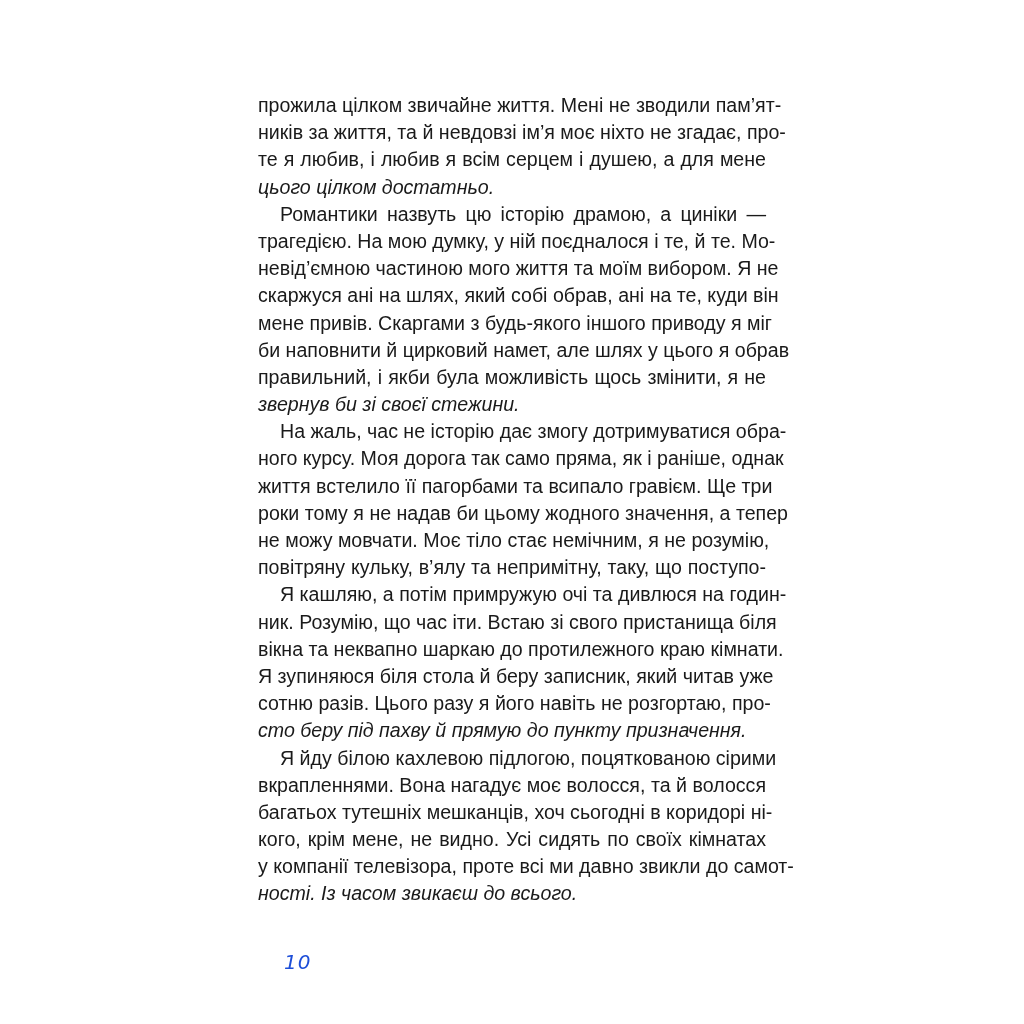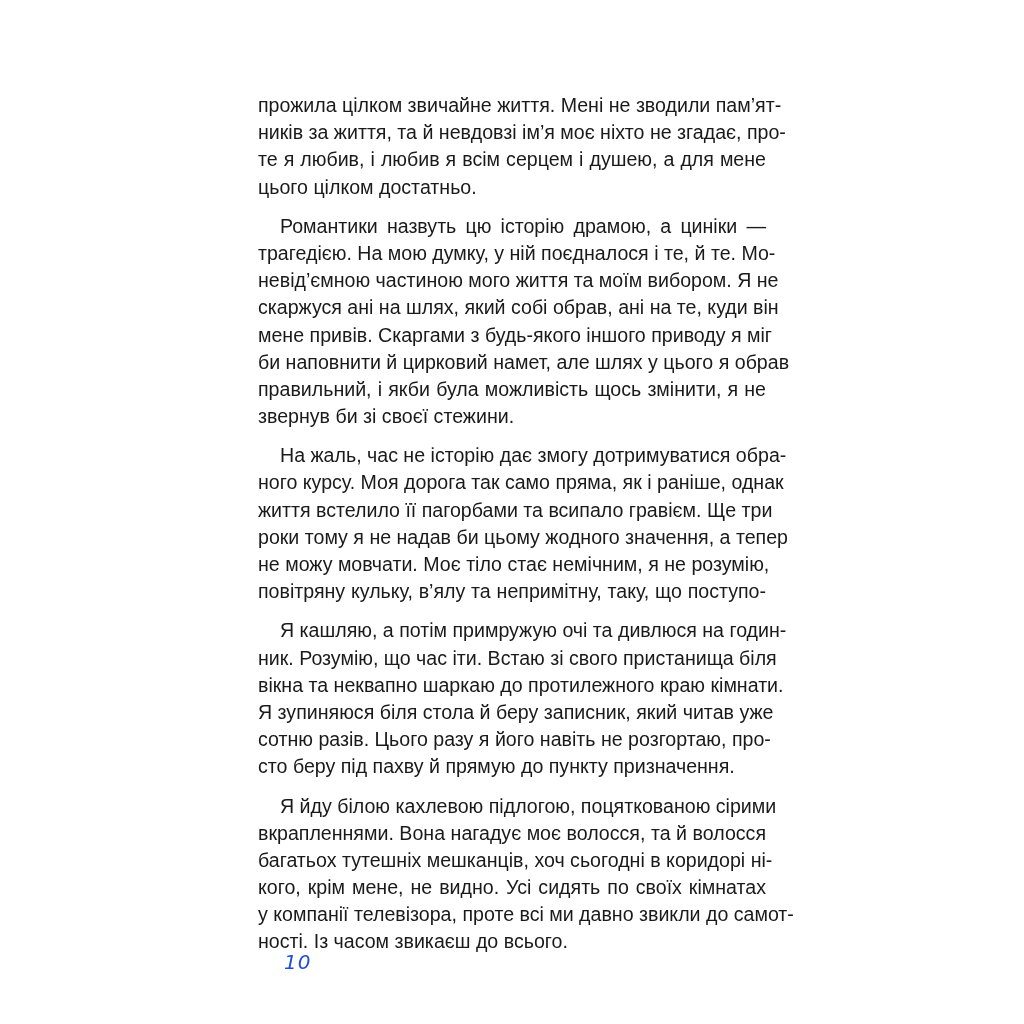--- a/index.html
+++ b/index.html
@@ -32,24 +32,24 @@
     }
     .line {
       display: block;
       white-space: nowrap;
       text-align: justify;
       text-align-last: justify;
       height: 27.2px;
     }
     .line.last {
       text-align-last: left;
+      font-style: italic;
     }
     .line.indent {
       padding-left: 22px;
-      margin-top: 12px;
     }
     .page-number {
       position: absolute;
       left: 264px;
       top: 950px;
       font-family: "DejaVu Sans", sans-serif;
       font-style: italic;
       font-size: 20px;
       color: #1d4ed8;
       letter-spacing: 1px;

